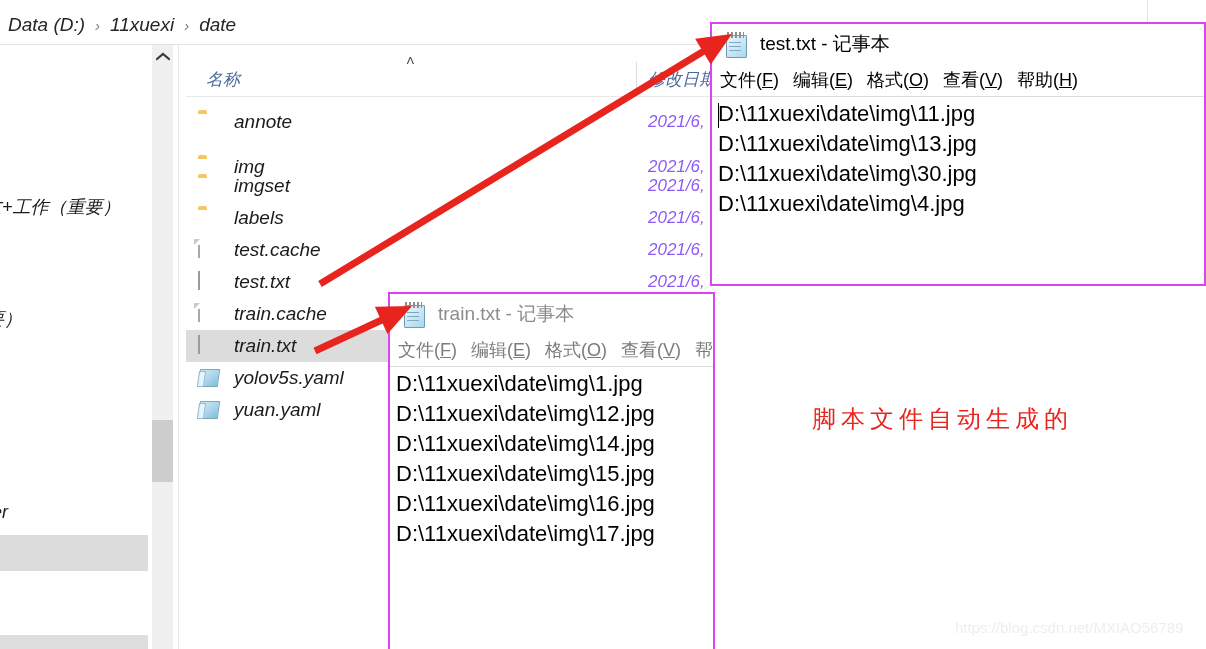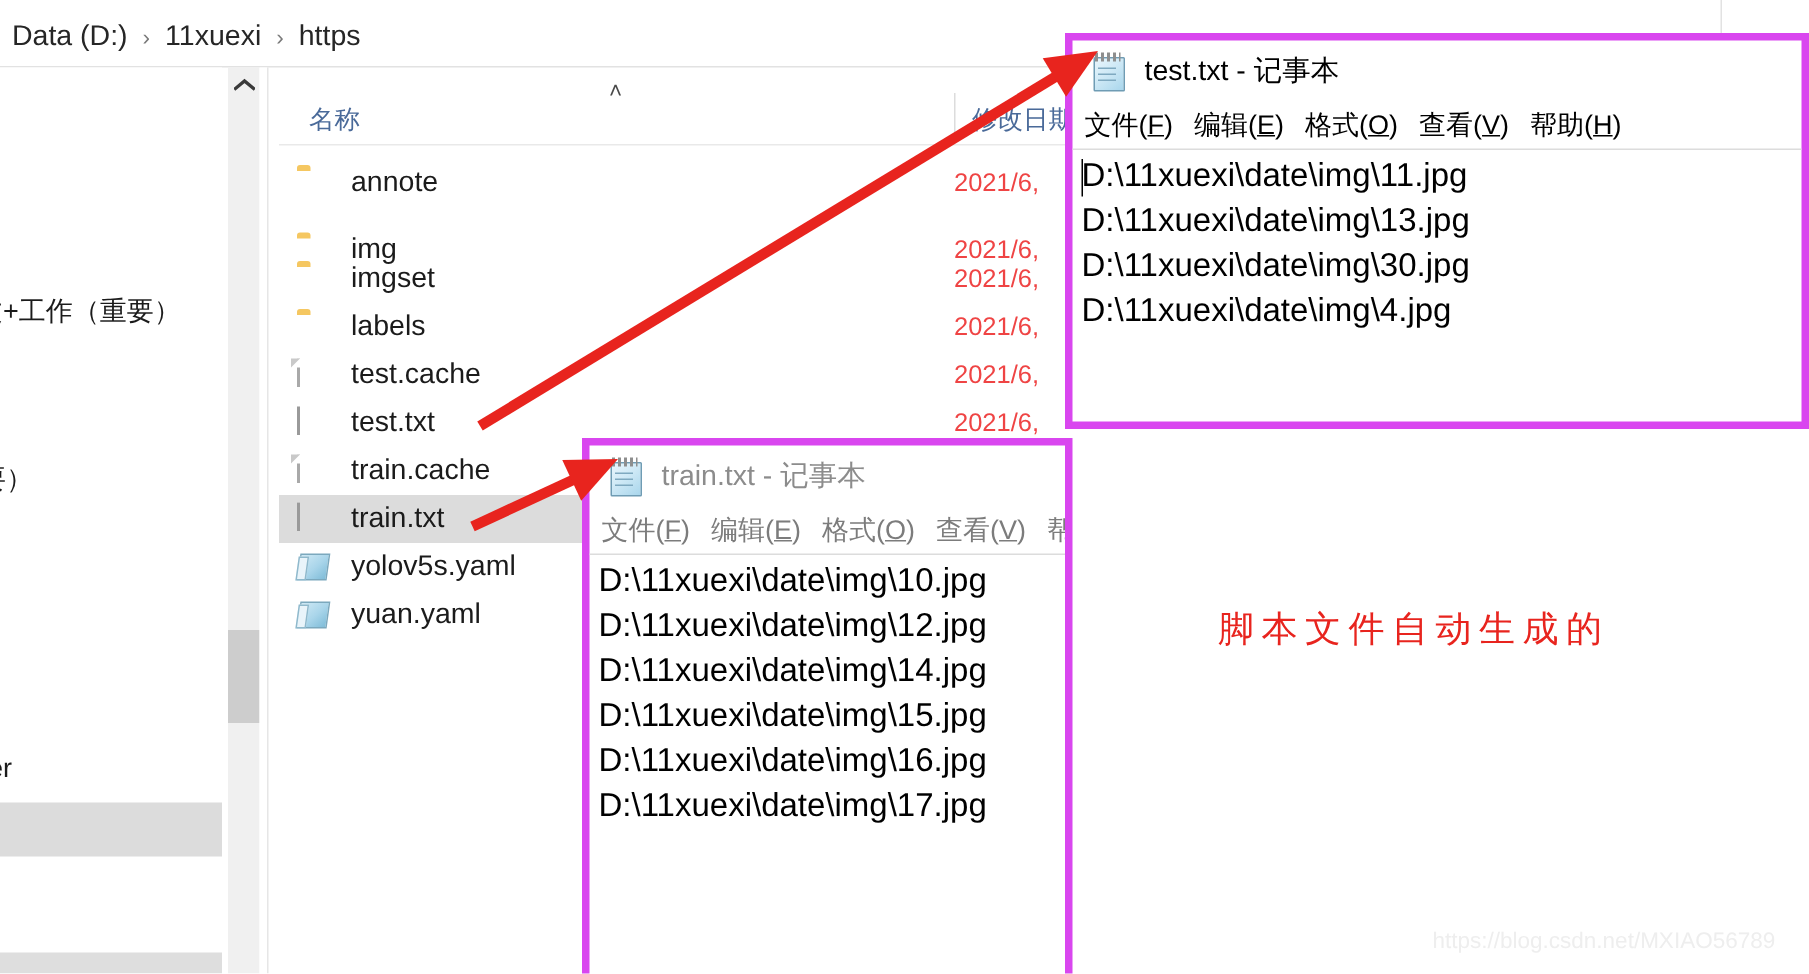--- a/index.html
+++ b/index.html
@@ -4,21 +4,21 @@
 <style>
   html,body{margin:0;padding:0;}
   body{
     width:1206px;height:649px;position:relative;overflow:hidden;
     background:#ffffff;
     font-family:"Liberation Sans","DejaVu Sans",sans-serif;
     -webkit-font-smoothing:antialiased;
   }
 
   
-  #explorer{position:absolute;left:0;top:0;width:1206px;height:649px;background:#fff;}
+  #explorer{position:absolute;left:0;top:0;width:1206px;height:649px;background:#fff;font-style:italic;}
 
   .breadcrumb{
     position:absolute;left:0;top:8px;height:34px;width:1206px;
     display:flex;align-items:center;padding-left:8px;box-sizing:border-box;
     font-size:19px;color:#262626;
   }
   .crumb{white-space:nowrap;}
   .crumb-sep{color:#7a7a7a;font-size:15px;margin:0 10px;}
 
   .breadcrumb-rule{position:absolute;left:0;top:44px;width:1206px;height:1px;background:#e2e2e2;}
@@ -42,21 +42,21 @@
   .col-head.date{left:648px;}
   .head-div{position:absolute;left:636px;top:62px;width:1px;height:26px;background:#dcdcdc;}
   .head-rule{position:absolute;left:186px;top:96px;width:1020px;height:1px;background:#e9e9e9;}
 
   
   .row{position:absolute;left:186px;width:1020px;height:32px;display:flex;align-items:center;}
   .row.selected .rowbg{background:#dcdcdc;}
   .rowbg{position:absolute;left:0;top:0;width:214px;height:32px;}
   .row .ico{position:relative;width:24px;height:22px;margin-left:12px;flex:0 0 auto;}
   .row .fname{position:relative;margin-left:12px;font-size:19px;color:#1b1b1b;white-space:nowrap;}
-  .row .fdate{position:absolute;left:450px;font-size:17px;color:#ef4444;white-space:nowrap;}
+  .row .fdate{position:absolute;left:462px;font-size:17px;color:#8b5cf6;white-space:nowrap;}
 
   
   .ic-folder{width:22px;height:18px;background:#f5c761;border-radius:1px 3px 3px 1px;position:relative;top:2px;
              box-shadow:inset 0 0 0 1px #e4b24d;}
   .ic-folder:before{content:"";position:absolute;left:0;top:-3px;width:9px;height:4px;background:#f5c761;border-radius:2px 2px 0 0;}
   
   .ic-file{width:17px;height:21px;background:#fff;border:1px solid #a9a9a9;position:relative;top:1px;}
   .ic-file:after{content:"";position:absolute;right:-1px;top:-1px;border-width:0 0 6px 6px;border-style:solid;border-color:transparent transparent #fff #c9c9c9;}
   
   .ic-txt{width:17px;height:21px;background:#fff;border:1px solid #9a9a9a;position:relative;top:1px;}
@@ -72,21 +72,21 @@
   
   .tr-frag{position:absolute;left:1147px;top:0;width:59px;height:34px;border-left:1px solid #e2e2e2;background:#fff;}
   .tr-frag .b1{position:absolute;left:24px;top:22px;width:14px;height:8px;background:#6d6d6d;}
   .tr-frag .b2{position:absolute;left:44px;top:25px;width:7px;height:5px;background:#6d6d6d;}
   .tr-rule{position:absolute;left:1147px;top:33px;width:59px;height:2px;background:#555;}
 
   
   .status-strip{position:absolute;left:0;top:635px;width:148px;height:14px;background:#dedede;}
 
   
-  .notepad{position:absolute;background:#fff;border:5px solid #d946ef;box-sizing:border-box;}
+  .notepad{position:absolute;background:#fff;border:2px solid #d946ef;box-sizing:border-box;}
   .np-title{display:flex;align-items:center;height:40px;padding-left:12px;font-size:19px;}
   .np-title.active{color:#000;}
   .np-title.inactive{color:#8c8c8c;}
   .np-icon{width:24px;height:25px;position:relative;margin-right:12px;flex:0 0 auto;}
   .np-icon .pad{position:absolute;left:2px;top:3px;width:19px;height:21px;
     background:linear-gradient(140deg,#eaf6fc 0%,#cfe9f6 45%,#a9d6ec 100%);
     border:1px solid #6f9cb4;border-radius:1px;}
   .np-icon .rings{position:absolute;left:3px;top:0px;width:17px;height:6px;
     background:repeating-linear-gradient(to right,#8e8e8e 0px,#8e8e8e 2px,transparent 2px,transparent 4px);}
   .np-icon .ln{position:absolute;left:5px;width:12px;height:1px;background:#7fa9c0;}
@@ -114,21 +114,21 @@
 </head>
 <body>
 
 <div id="explorer">
 
   <div class="breadcrumb">
     <span class="crumb">Data (D:)</span>
     <span class="crumb-sep">›</span>
     <span class="crumb">11xuexi</span>
     <span class="crumb-sep">›</span>
-    <span class="crumb">https</span>
+    <span class="crumb">date</span>
   </div>
   <div class="breadcrumb-rule"></div>
 
   <div class="tr-frag">
     <div class="b1"></div>
     <div class="b2"></div>
   </div>
   <div class="tr-rule"></div>
 
   <div class="navpane">
@@ -233,21 +233,21 @@
   </div>
   <div class="np-menu inactive">
     <span class="np-menu-item"><span>文件(</span><u>F</u><span>)</span></span>
     <span class="np-menu-item"><span>编辑(</span><u>E</u><span>)</span></span>
     <span class="np-menu-item"><span>格式(</span><u>O</u><span>)</span></span>
     <span class="np-menu-item"><span>查看(</span><u>V</u><span>)</span></span>
     <span class="np-menu-item"><span>帮</span></span>
   </div>
   <div class="np-menurule"></div>
   <div class="np-body" id="np-train-body">
-      <div class="np-line">D:\11xuexi\date\img\10.jpg</div>
+      <div class="np-line">D:\11xuexi\date\img\1.jpg</div>
       <div class="np-line">D:\11xuexi\date\img\12.jpg</div>
       <div class="np-line">D:\11xuexi\date\img\14.jpg</div>
       <div class="np-line">D:\11xuexi\date\img\15.jpg</div>
       <div class="np-line">D:\11xuexi\date\img\16.jpg</div>
       <div class="np-line">D:\11xuexi\date\img\17.jpg</div>
     </div>
 </div>
 
 <div class="notepad" id="np-test">
   <div class="np-title active">

